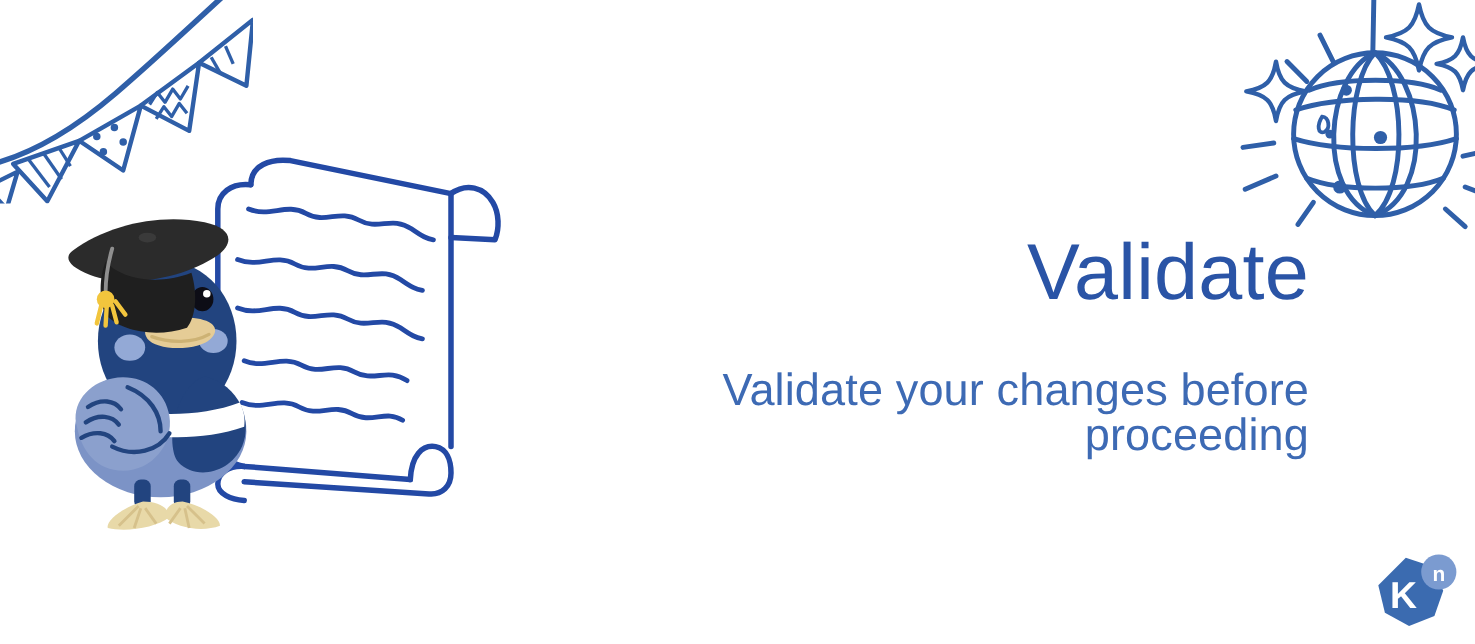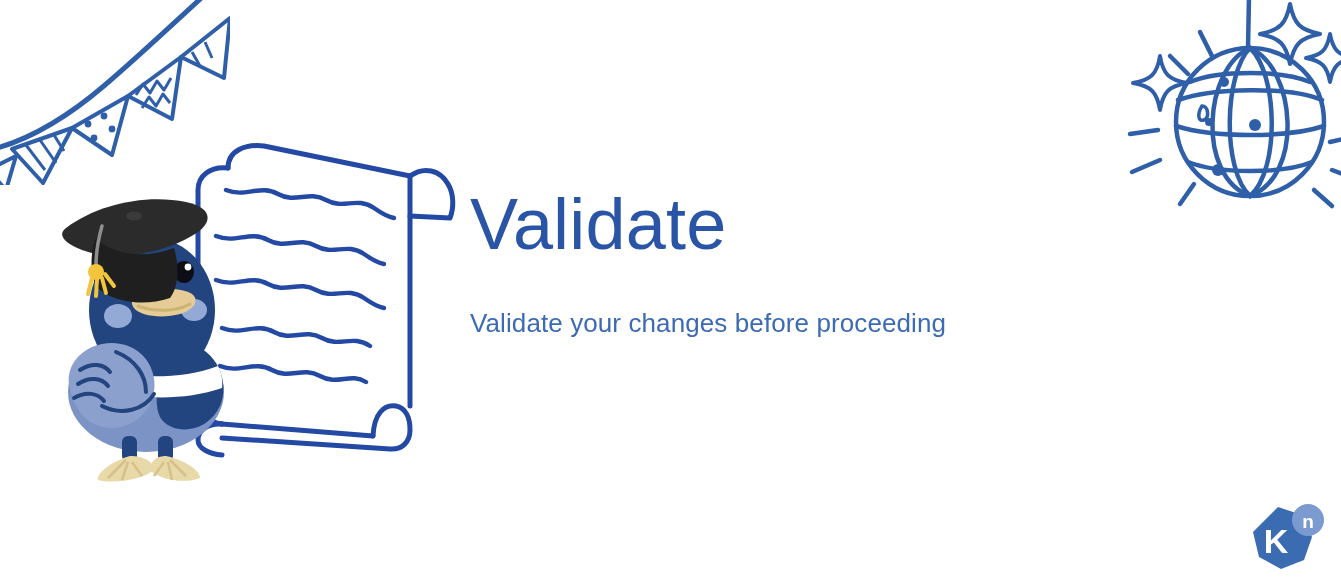--- a/index.html
+++ b/index.html
@@ -45,35 +45,35 @@
     left: 58px;
     top: 192px;
     width: 186px;
     height: 290px;
   }
 
   
   #headline-block {
     position: absolute;
     left: 470px;
-    top: 188px;
+    top: 212px;
     width: 720px;
-    text-align: left;
+    text-align: right;
   }
   #page-title {
     font-size: 72px;
     line-height: 1.0;
     font-weight: 400;
     color: #2a54a6;
     letter-spacing: 0.2px;
     margin: 0;
     padding: 0;
   }
   #page-subtitle {
-    font-size: 26px;
+    font-size: 41px;
     line-height: 1.0;
     font-weight: 400;
     color: #3d6ab4;
     margin: 0;
     padding-top: 50px;
     letter-spacing: 0.1px;
   }
 
   
   #brand-logo {

